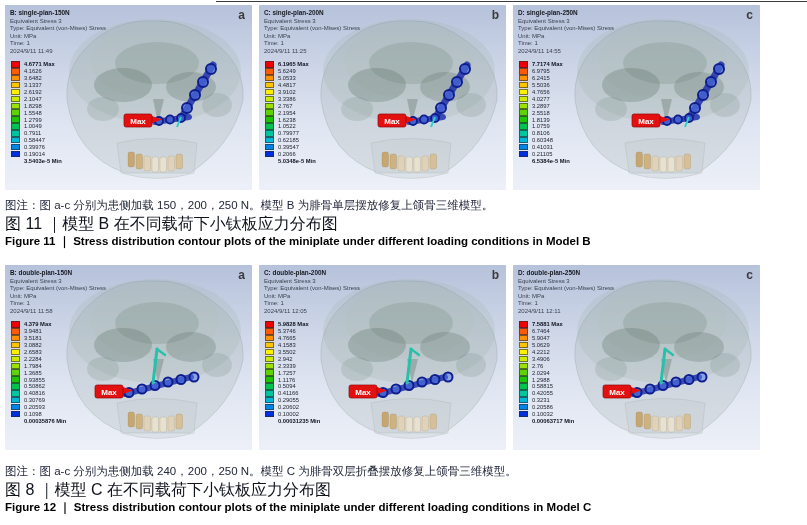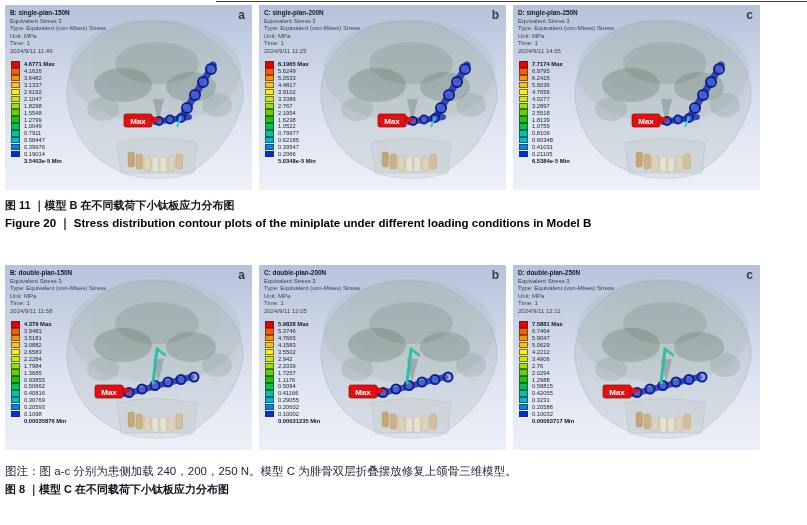--- a/index.html
+++ b/index.html
@@ -19,21 +19,21 @@
   .sw{width:9px;height:6.4px;margin-right:4px;border:0.5px solid rgba(35,40,48,.6);box-sizing:border-box;flex:none;}
   .lbl{font-size:5.8px;color:#232733;white-space:nowrap;}
   .lrow.mm .lbl{font-weight:bold;color:#101320;}
   .skull{position:absolute;inset:0;z-index:1;}
   .panel[data-variant="single"] .gp-double{display:none;}
   .panel[data-variant="double"] .gp-single{display:none;}
   .cap{margin-top:8px;}
   #fig12 .cap{margin-top:14px;}
   .cap p{margin:0 0 3px 0;}
   .cap .note{font-size:11.5px;line-height:15px;color:#23283b;}
-  .cap .cn{font-size:11px;font-weight:bold;line-height:15px;color:#10131c;}
+  .cap .cn{font-size:16px;font-weight:normal;line-height:15px;color:#10131c;}
   .cap .en{font-size:11.5px;font-weight:bold;line-height:15px;color:#000;}
 </style>
 </head>
 <body>
 
 <div class="page">
   <div class="top-rule"></div>
 
   <section class="fig" id="fig11">
     <div class="row">
@@ -427,22 +427,23 @@
               <span class="lbl">0.21105</span>
             </div>
             <div class="lrow mm">
               <span class="sw" style="visibility: hidden;"></span>
               <span class="lbl">6.5384e-5 Min</span>
             </div>
           </div>
   </div>
 </div>
     <div class="cap">
+      <p class="note">图注：图 a-c 分别为患侧加载 150，200，250 N。模型 B 为腓骨单层摆放修复上颌骨三维模型。</p>
       <p class="cn">图 11 ｜模型 B 在不同载荷下小钛板应力分布图</p>
-      <p class="en">Figure 20 ｜ Stress distribution contour plots of the miniplate under different loading conditions in Model B</p>
+      <p class="en">Figure 11 ｜ Stress distribution contour plots of the miniplate under different loading conditions in Model B</p>
     </div>
   </section>
 
   <section class="fig" id="fig12">
     <div class="row">
   <div class="panel" data-variant="double">
     <svg class="skull" viewBox="0 0 247 185">
       <g>
         <path d="M62,95 Q70,150 120,168 L185,168 Q228,140 238,95 Q240,60 210,38 Q180,14 150,16 Q110,14 84,40 Q60,62 62,95 Z" fill="rgba(148,165,158,0.22)" stroke="rgba(112,132,126,0.38)" stroke-width="0.6"></path>
         <ellipse cx="150" cy="66" rx="86" ry="52" fill="rgba(160,176,170,0.22)"></ellipse>
@@ -833,15 +834,16 @@
             <div class="lrow mm">
               <span class="sw" style="visibility: hidden;"></span>
               <span class="lbl">0.00063717 Min</span>
             </div>
           </div>
   </div>
 </div>
     <div class="cap">
       <p class="note">图注：图 a-c 分别为患侧加载 240，200，250 N。模型 C 为腓骨双层折叠摆放修复上颌骨三维模型。</p>
       <p class="cn">图 8 ｜模型 C 在不同载荷下小钛板应力分布图</p>
+      <p class="en">Figure 12 ｜ Stress distribution contour plots of the miniplate under different loading conditions in Model C</p>
     </div>
   </section>
 </div>
 
 </body></html>

